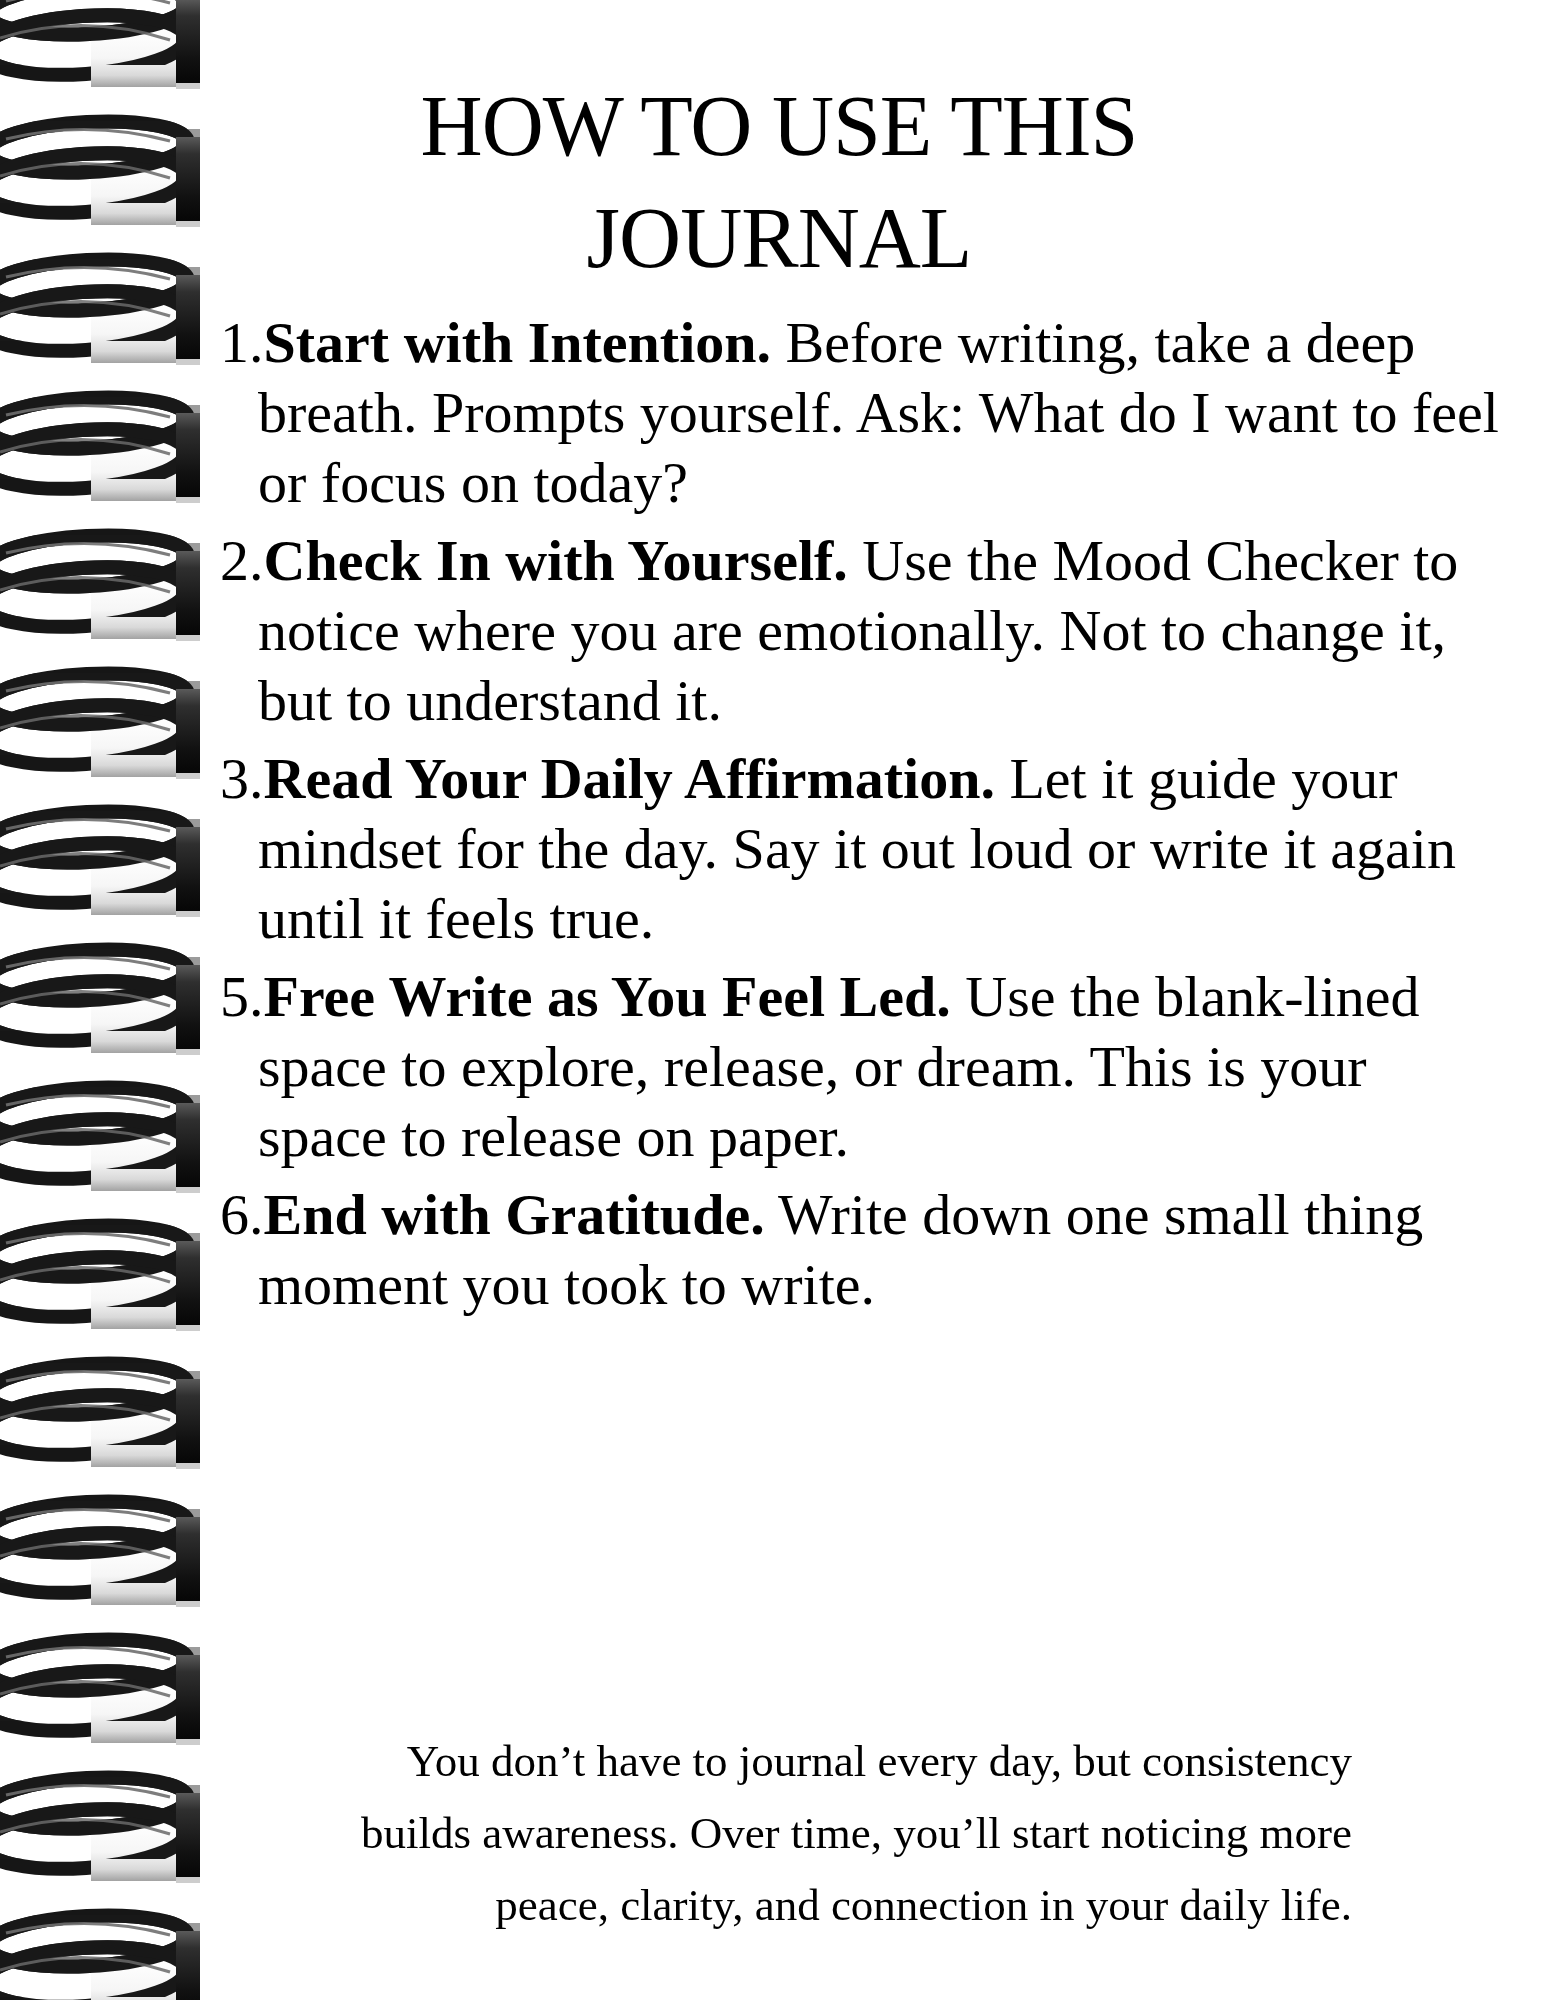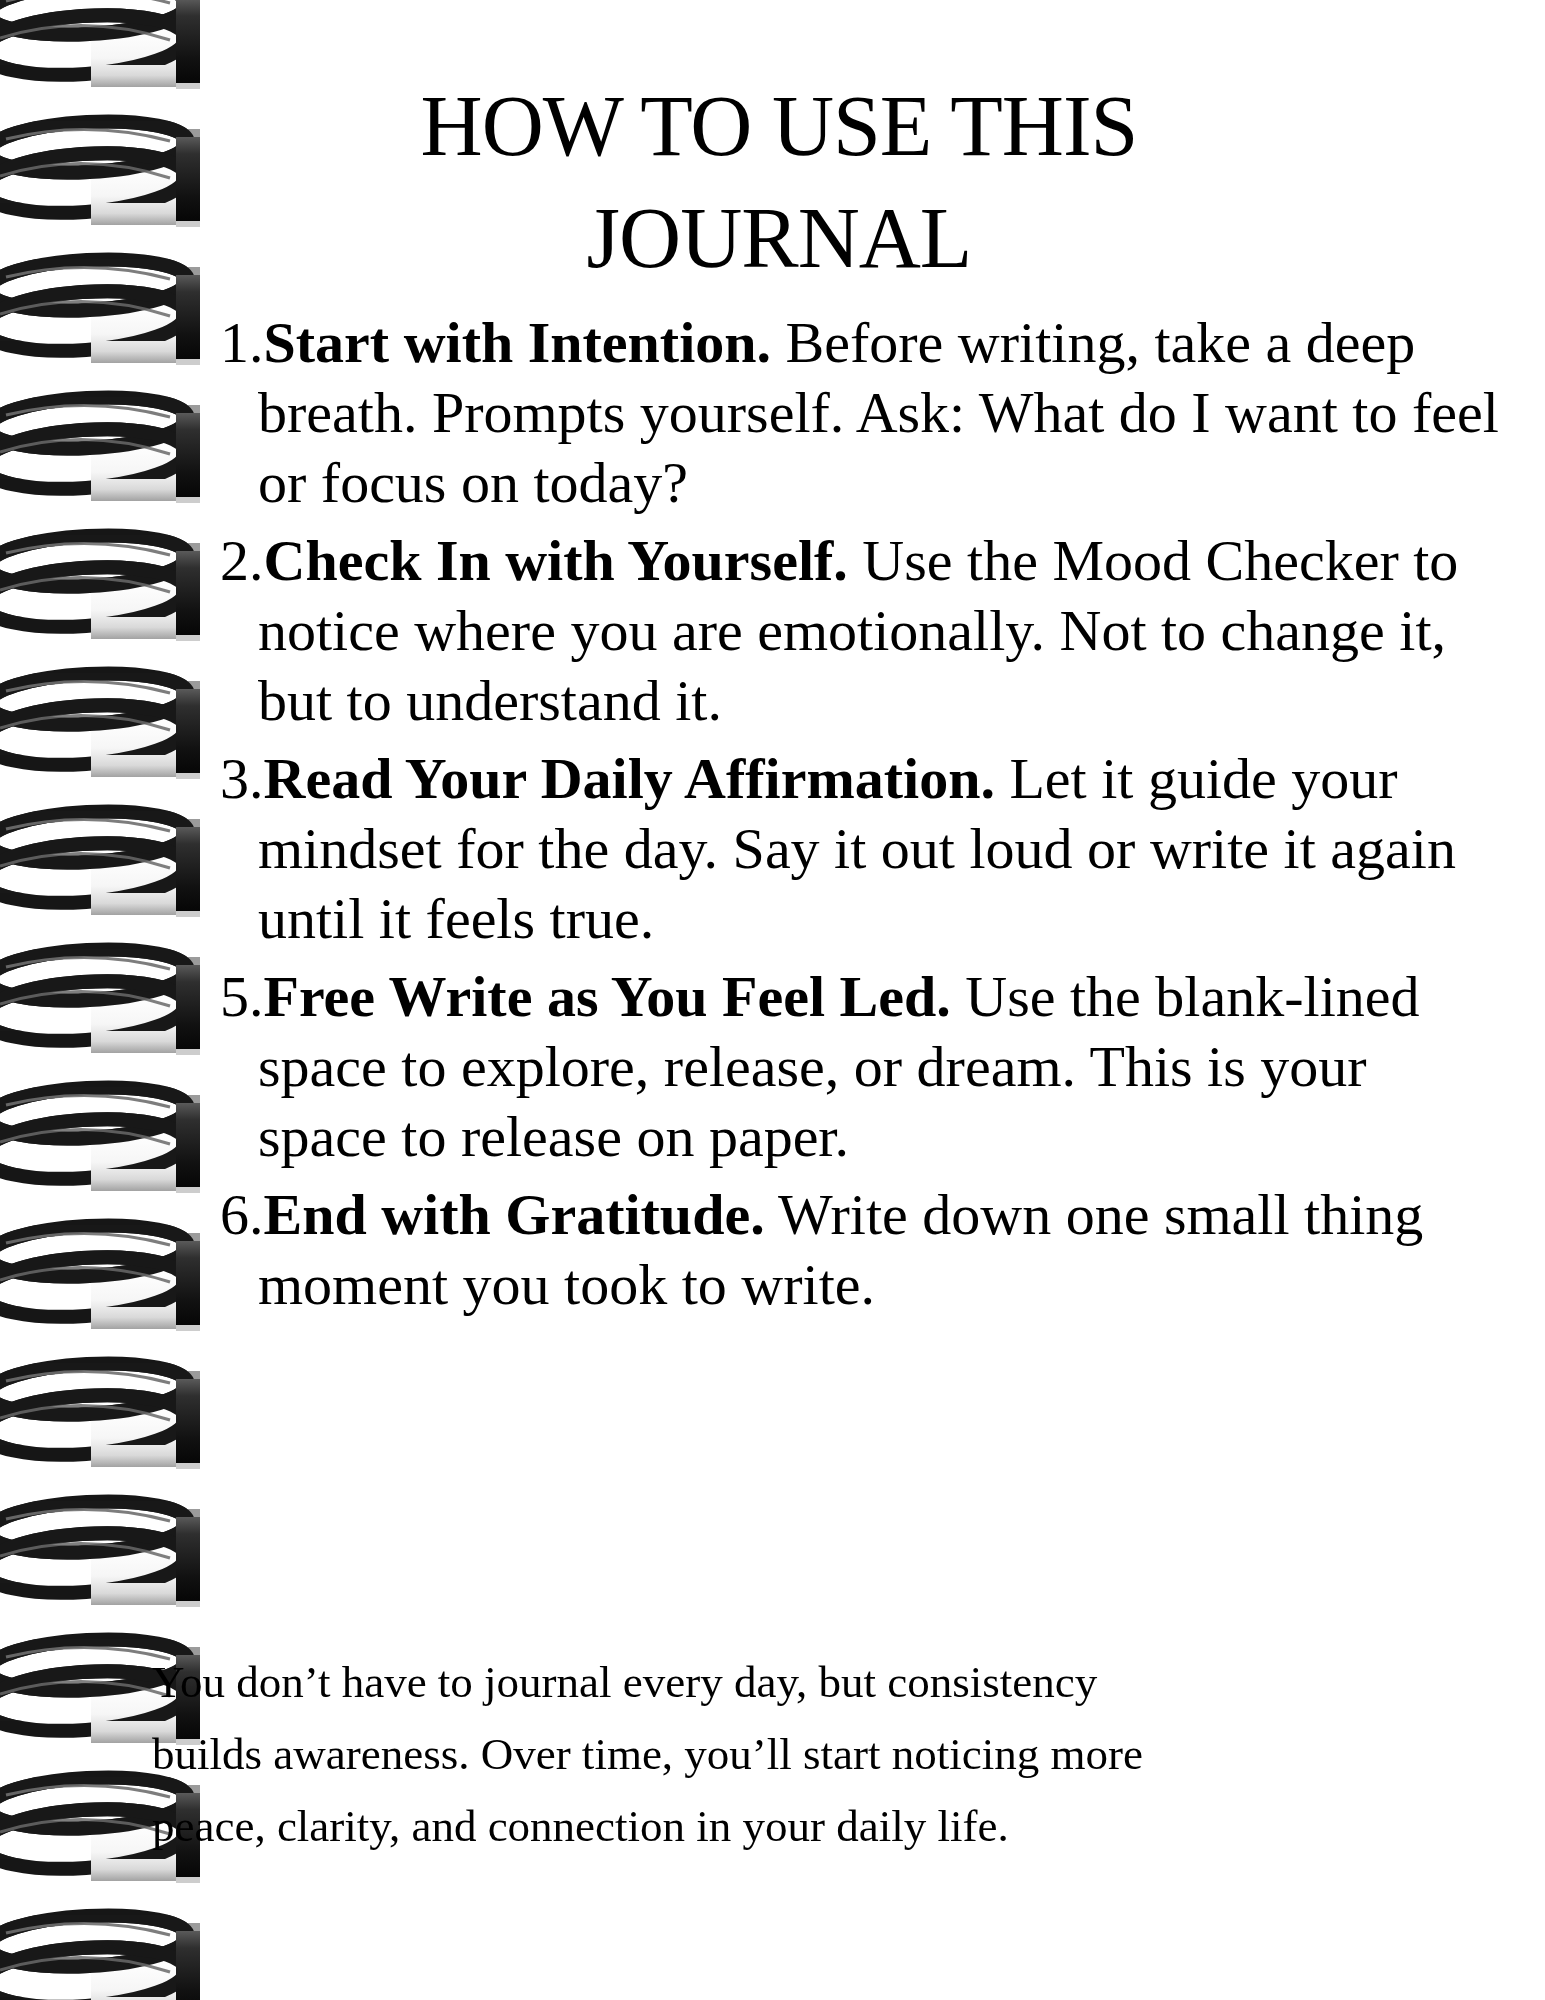--- a/index.html
+++ b/index.html
@@ -35,22 +35,22 @@
     margin-left:88px;
     white-space:nowrap;
   }
   .num{
     display:inline-block;
     min-width:38px;
     margin-left:-38px;
   }
   .lead{font-weight:bold;}
   .closing{
-    position:absolute;left:152px;top:1646px;width:1200px;
-    text-align:left;
+    position:absolute;left:152px;top:1725px;width:1200px;
+    text-align:right;
     font-size:45px;
     line-height:72px;
     white-space:nowrap;
   }
 </style>
 </head>
 <body>
 
 <div class="page">
 

